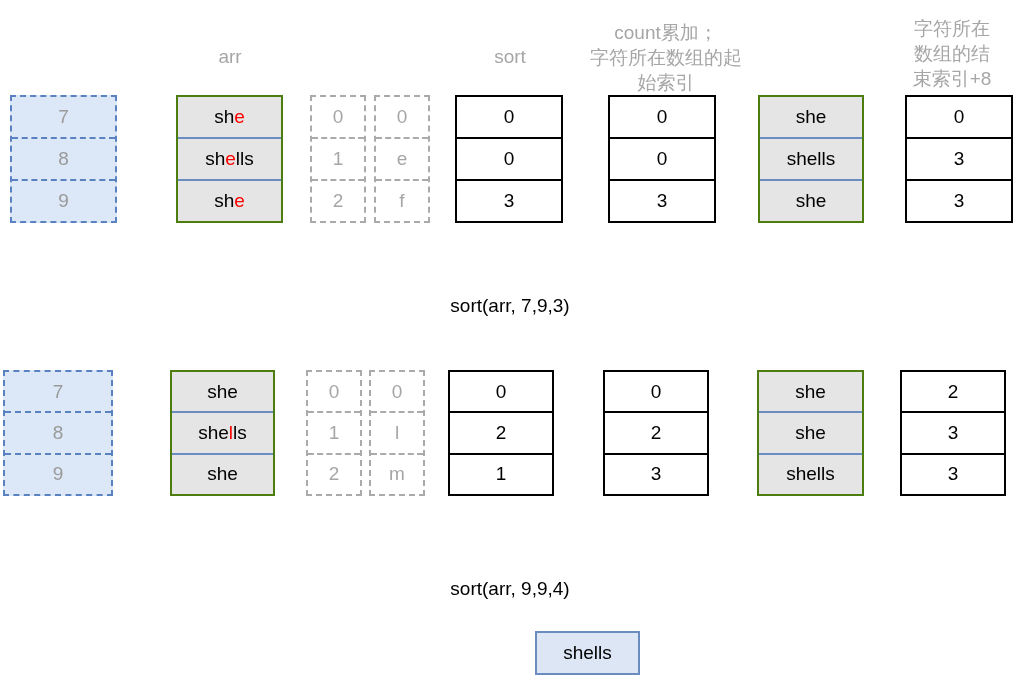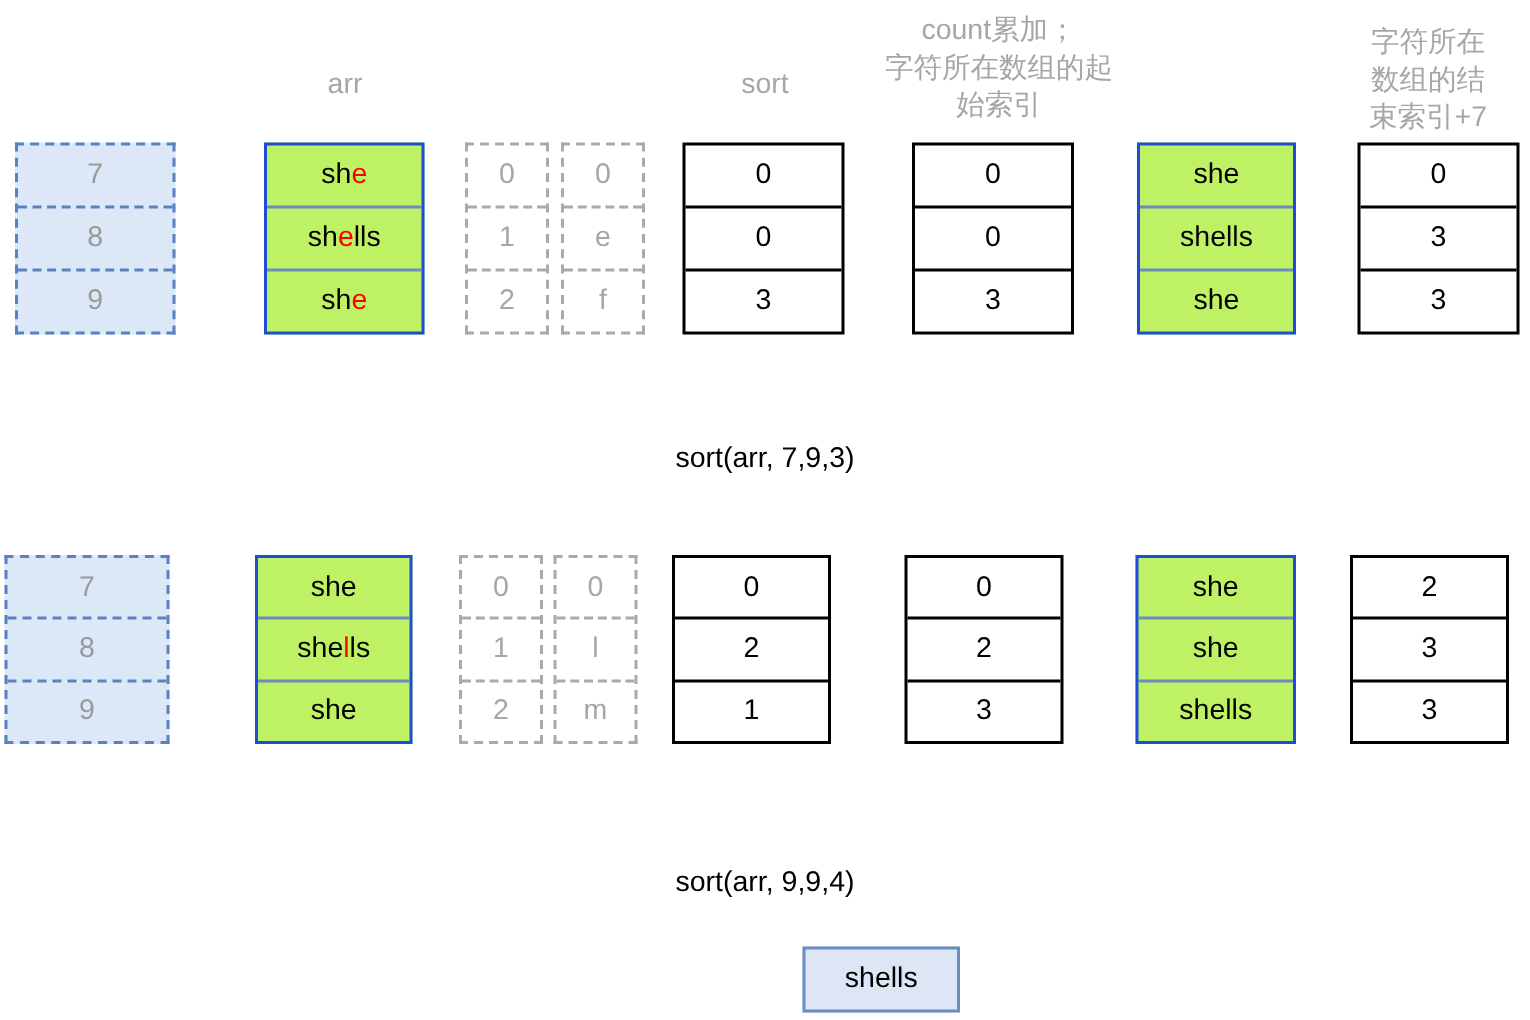--- a/index.html
+++ b/index.html
@@ -47,22 +47,22 @@
     background: #ffffff;
   }
   .stack.solid .cell {
     border-bottom: 2px solid #000000;
     color: #000000;
   }
   .stack.solid .cell:last-child { border-bottom: none; }
 
   
   .stack.blue {
-    border: 2px solid #1d4ed8;
-    background: #bef264;
+    border: 2px solid #4d7c0f;
+    background: #e5e5e5;
   }
   .stack.blue .cell {
     border-bottom: 2px solid #6b8cbf;
     color: #000000;
   }
   .stack.blue .cell:last-child { border-bottom: none; }
 
   
   .stack.dashed-blue {
     border: 2px dashed #5a82c0;
@@ -111,27 +111,27 @@
     color: #000000;
   }
 </style>
 </head>
 <body>
 
 <div class="col-head" style="left:170px; top:44px; width:120px;">arr</div>
 
 <div class="col-head" style="left:450px; top:44px; width:120px;">sort</div>
 
-<div class="col-head" style="left:568px; top:8px; width:196px;">count累加；
+<div class="col-head" style="left:568px; top:20px; width:196px;">count累加；
 字符所在数组的起
 始索引</div>
 
 <div class="col-head" style="left:888px; top:16px; width:128px;">字符所在
 数组的结
-束索引+7</div>
+束索引+8</div>
 
 <div class="stack dashed-blue" style="left:10px; top:95px; width:107px; height:128px;">
   <div class="cell" style="flex:1;">7</div>
   <div class="cell" style="flex:1;">8</div>
   <div class="cell" style="flex:1;">9</div>
 </div>
 
 <div class="stack blue" style="left:176px; top:95px; width:107px; height:128px;">
   <div class="cell" style="flex:1;">
     <span>sh</span>

